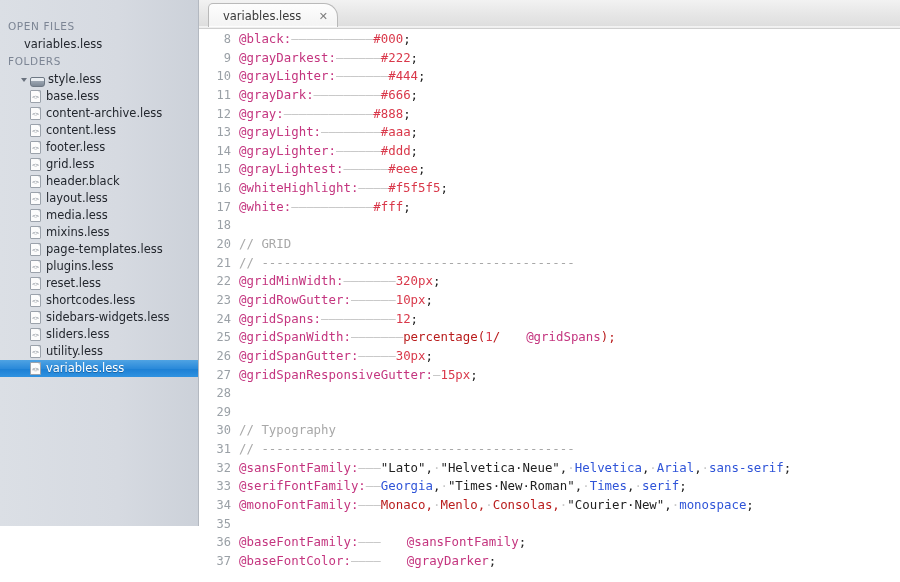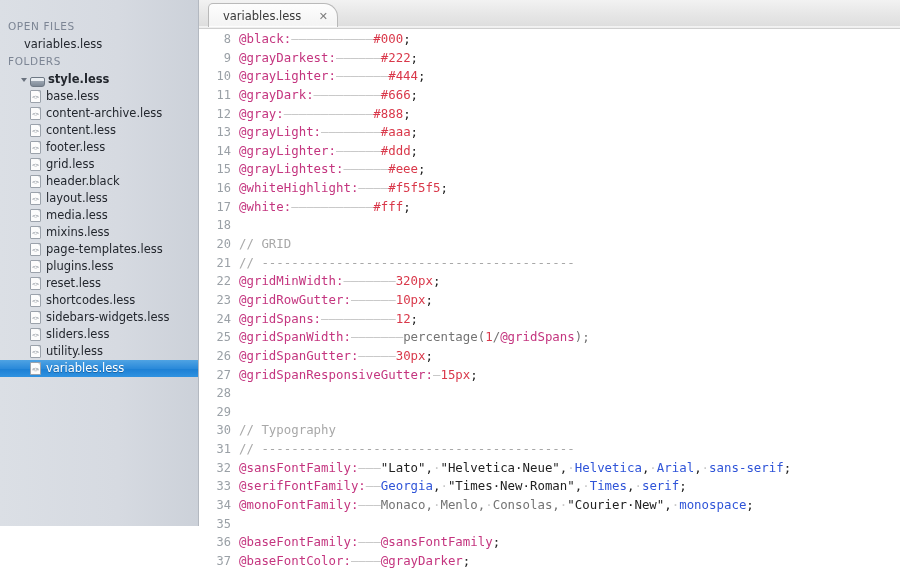--- a/index.html
+++ b/index.html
@@ -42,21 +42,21 @@
   .side-row {
     display: flex;
     align-items: center;
     height: 17px;
     line-height: 17px;
     white-space: nowrap;
     font-size: 11.5px;
     color: #23272e;
     padding-left: 8px;
   }
-  .side-row.lvl1 { padding-left: 22px; font-weight: bold; }
+  .side-row.lvl1 { padding-left: 22px; }
   .side-row.lvl2 { padding-left: 30px; }
   .side-row.file-open { padding-left: 24px; }
   .side-row.selected {
     background: linear-gradient(to bottom, #4fa3e3 0%, #2b8ada 50%, #1c7fd4 51%, #2f92e0 100%);
     color: #ffffff;
     text-shadow: 0 1px 0 rgba(0,0,0,.25);
     width: 199px;
     padding-left: 30px;
   }
   .tri {
@@ -181,26 +181,26 @@
     flex: 0 0 40px;
     text-align: right;
     padding-right: 8px;
     color: #9aa0a6;
     font-size: 12px;
   }
   .ltext { flex: 1 1 auto; white-space: pre; }
 
   
   .t-var      { color: #c4357f; }
-  .t-varref   { color: #c4357f; }
+  .t-varref   { color: #c4357f; margin-left: 26px; }
   .t-val      { color: #d9384a; }
   .t-num      { color: #d9384a; }
   .t-str      { color: #222222; }
   .t-ident    { color: #2f54d8; }
-  .t-plain    { color: #737373; }
+  .t-plain    { color: #b91c1c; }
   .t-punct    { color: #222222; }
   .t-comment  { color: #a8a8a8; }
   .ws         { color: #c9c9c9; }
   .tabchar    { color: #c2c2c2; }
 </style>
 </head>
 <body>
 
 <div id="app">
 

